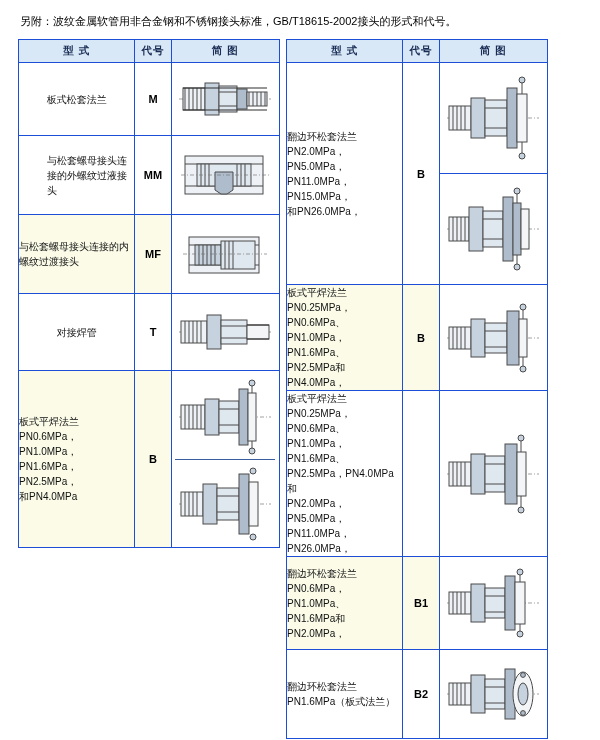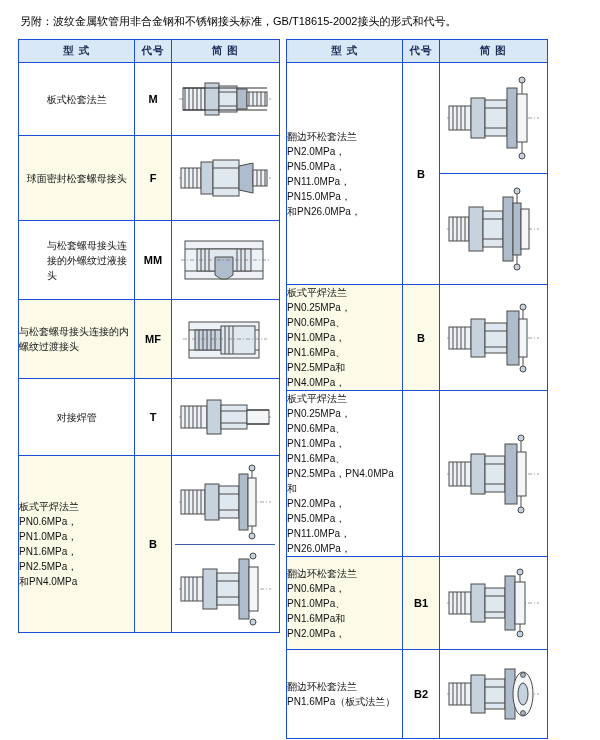--- a/index.html
+++ b/index.html
@@ -129,37 +129,20 @@
               <rect class="fillA" x="44" y="18" width="18" height="26"></rect>
               <path class="ln" d="M44 24 L62 24 M44 38 L62 38"></path>
               <rect class="fillD" x="62" y="21" width="10" height="20"></rect>
               <rect class="fillC" x="72" y="24" width="20" height="14"></rect>
               <path class="ln" d="M74 24 L74 38 M78 24 L78 38 M82 24 L82 38 M86 24 L86 38 M90 24 L90 38"></path>
               <path class="ln2" d="M8 20 H92 M8 42 H92"></path>
             </svg>
           </td>
         </tr>
 
-        <tr class="tint">
-          <td class="type center" style="height:84px;">球面密封松套螺母接头</td>
-          <td class="code">F</td>
-          <td class="fig">
-            <svg class="fig-wrap" width="100" height="64" viewBox="0 0 100 64">
-              <path class="dash" d="M4 32 H96"></path>
-              <rect class="fillC" x="6" y="22" width="20" height="20"></rect>
-              <path class="ln" d="M10 22 L10 42 M14 22 L14 42 M18 22 L18 42 M22 22 L22 42"></path>
-              <rect class="fillB" x="26" y="16" width="12" height="32"></rect>
-              <rect class="fillA" x="38" y="14" width="26" height="36"></rect>
-              <path class="ln" d="M38 22 L64 22 M38 42 L64 42"></path>
-              <path class="fillD" d="M64 20 L78 17 L78 47 L64 44 Z"></path>
-              <rect class="fillC" x="78" y="24" width="14" height="16"></rect>
-              <path class="ln" d="M82 24 L82 40 M86 24 L86 40 M90 24 L90 40"></path>
-            </svg>
-          </td>
-        </tr>
 
         <tr class="plain">
           <td class="type" style="height:78px;padding-left:28px;">与松套螺母接头连接的外螺纹过液接头</td>
           <td class="code">MM</td>
           <td class="fig">
             <svg class="fig-wrap" width="100" height="62" viewBox="0 0 100 62">
               <rect class="fillC" x="10" y="12" width="78" height="38"></rect>
               <path class="ln" d="M10 20 H88 M10 42 H88"></path>
               <rect class="fillA" x="22" y="20" width="54" height="22"></rect>
               <path class="ln" d="M26 20 L26 42 M30 20 L30 42 M34 20 L34 42 M62 20 L62 42 M66 20 L66 42 M70 20 L70 42"></path>

